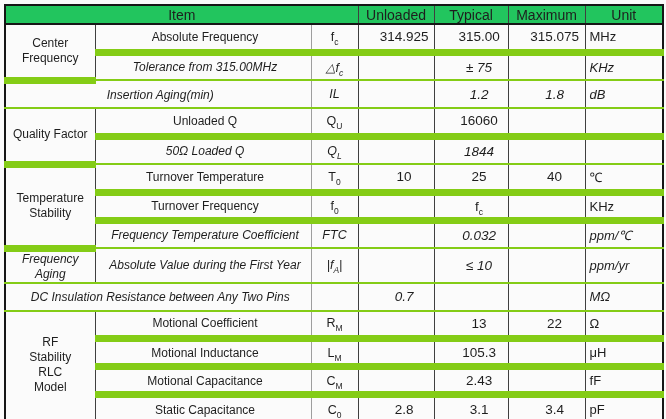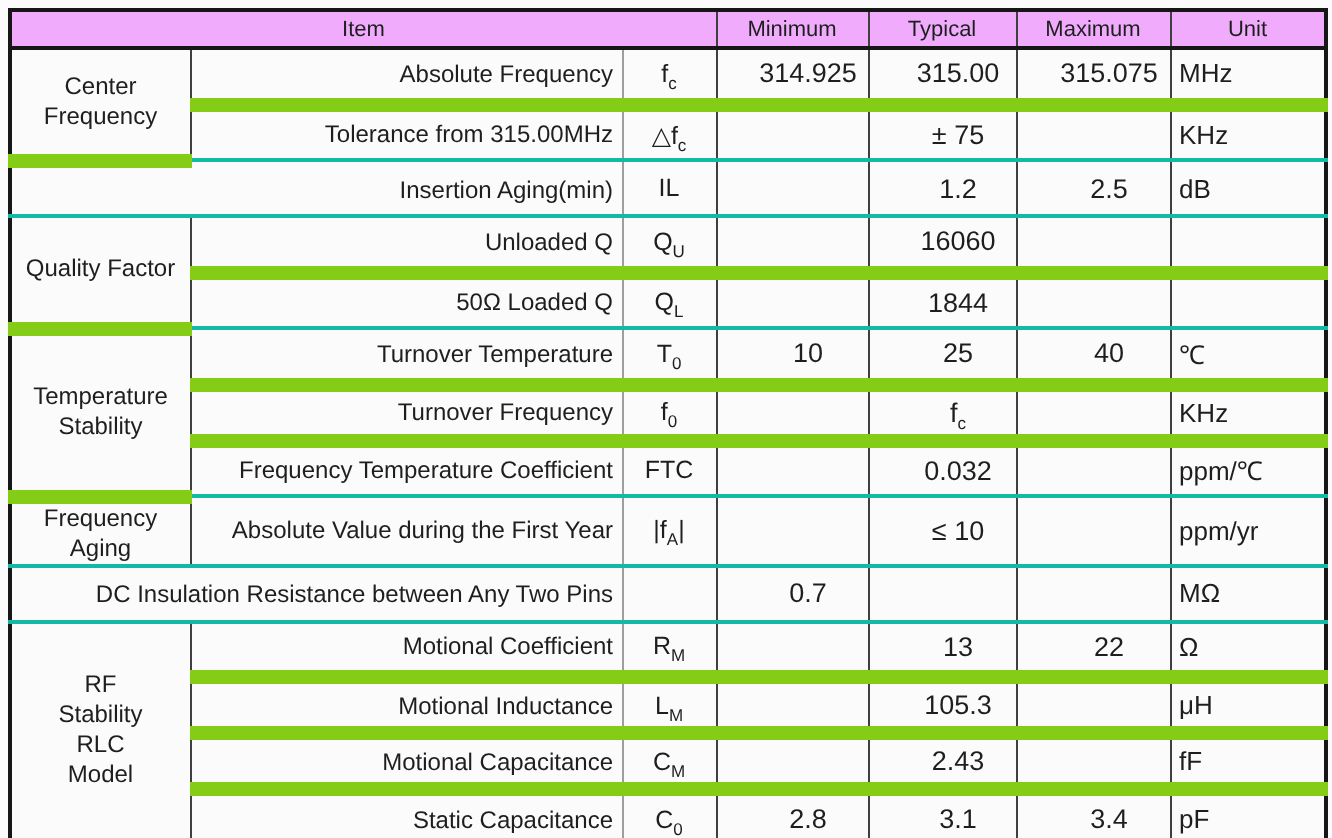--- a/index.html
+++ b/index.html
@@ -26,40 +26,40 @@
     border: 2px solid #161616;
   }
   td, th {
     border: 1px solid #3f3f3f;
     padding: 0 4px;
     overflow: hidden;
     vertical-align: middle;
   }
   thead tr { height: 19px; }
   thead th {
-    background: #f0abfc;
+    background: #22c55e;
     font-weight: normal;
-    font-size: 11px;
+    font-size: 14px;
     text-align: center;
     border-bottom: 2px solid #161616;
   }
   tbody tr { height: 28px; }
   
   tr.g-mid td { border-bottom: 7px solid #84cc16; }
   
-  tr.g-end td { border-bottom: 2px solid #14b8a6; }
+  tr.g-end td { border-bottom: 2px solid #84cc16; font-style: italic; }
   .c-group {
     text-align: center;
     font-size: 12px;
     line-height: 1.25;
     white-space: pre-line;
     border-bottom: 2px solid #161616;
   }
   .c-item {
-    text-align: right;
+    text-align: center;
     font-size: 12px;
     padding-left: 8px;
     border-right-color: #9e9e9e;
   }
   .c-sym  { text-align: center; font-size: 12.5px; }
   .c-val  { text-align: center; font-size: 13.5px; padding-left: 20px; }
   .c-unit { font-size: 13px; }
   sub { font-size: 8.5px; line-height: 0; }
 </style>
 </head>
@@ -72,21 +72,21 @@
         <col style="width:216px">
         <col style="width:47px">
       <col style="width:76px">
         <col style="width:74px">
         <col style="width:77px">
         <col style="width:78px">
     </colgroup>
     <thead>
       <tr>
         <th colspan="3">Item</th>
-        <th>Minimum</th>
+        <th>Unloaded</th>
         <th>Typical</th>
         <th>Maximum</th>
         <th>Unit</th>
       </tr>
     </thead>
     <tbody>
       <tr class="g-mid">
         <td class="c-group" rowspan="2">Center
 Frequency</td>
         <td class="c-item">Absolute Frequency</td>
@@ -102,21 +102,21 @@
         <td class="c-val"></td>
         <td class="c-val">± 75</td>
         <td class="c-val"></td>
         <td class="c-unit">KHz</td>
       </tr>
       <tr class="g-end">
         <td class="c-item" colspan="2">Insertion Aging(min)</td>
         <td class="c-sym">IL</td>
         <td class="c-val"></td>
         <td class="c-val">1.2</td>
-        <td class="c-val">2.5</td>
+        <td class="c-val">1.8</td>
         <td class="c-unit">dB</td>
       </tr>
       <tr class="g-mid">
         <td class="c-group" rowspan="2">Quality Factor</td>
         <td class="c-item">Unloaded Q</td>
         <td class="c-sym">Q<sub>U</sub></td>
         <td class="c-val"></td>
         <td class="c-val">16060</td>
         <td class="c-val"></td>
         <td class="c-unit"></td>

